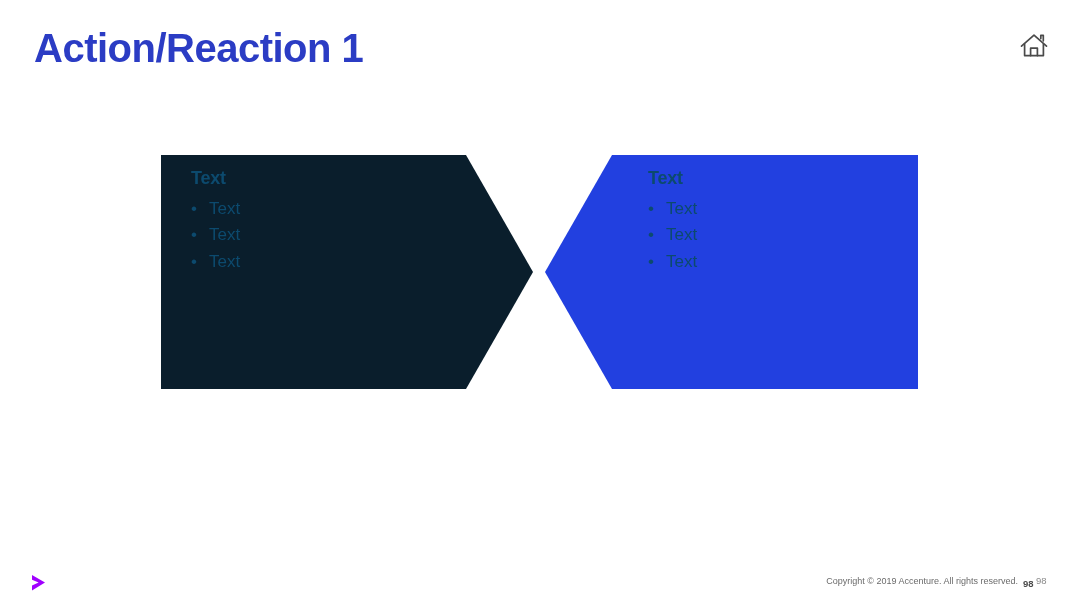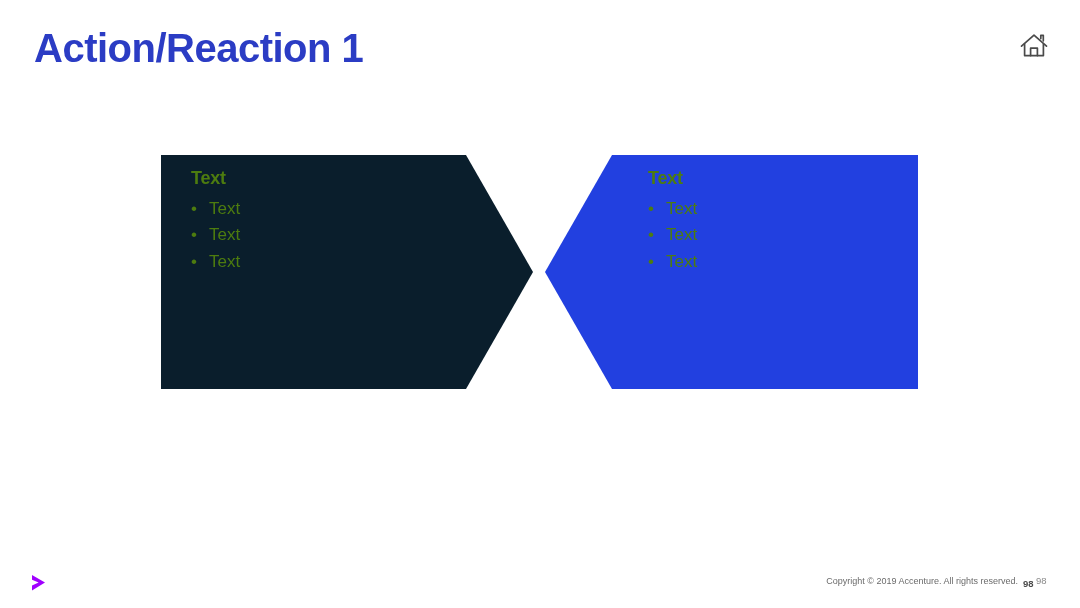--- a/index.html
+++ b/index.html
@@ -55,21 +55,21 @@
     width: 1080px;
     height: 608px;
     pointer-events: none;
   }
   .shapes svg { display: block; }
   .shape-hit { pointer-events: auto; cursor: default; }
 
   
   .block-text {
     position: absolute;
-    color: #4d7c0f;
+    color: #0c4a6e;
   }
   .block-left  { left: 191px; top: 168px; }
   .block-right { left: 648px; top: 168px; }
 
   .block-heading {
     font-size: 18px;
     font-weight: bold;
     letter-spacing: -0.2px;
     margin: 0 0 6px 0;
     line-height: 1.2;

